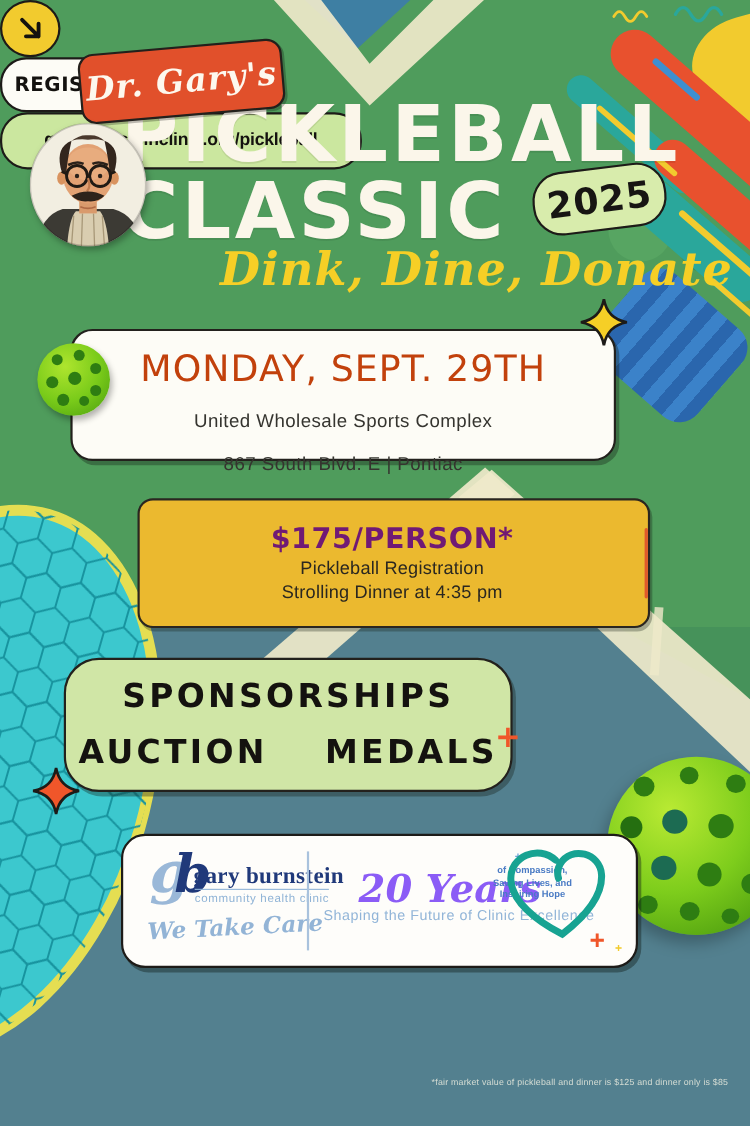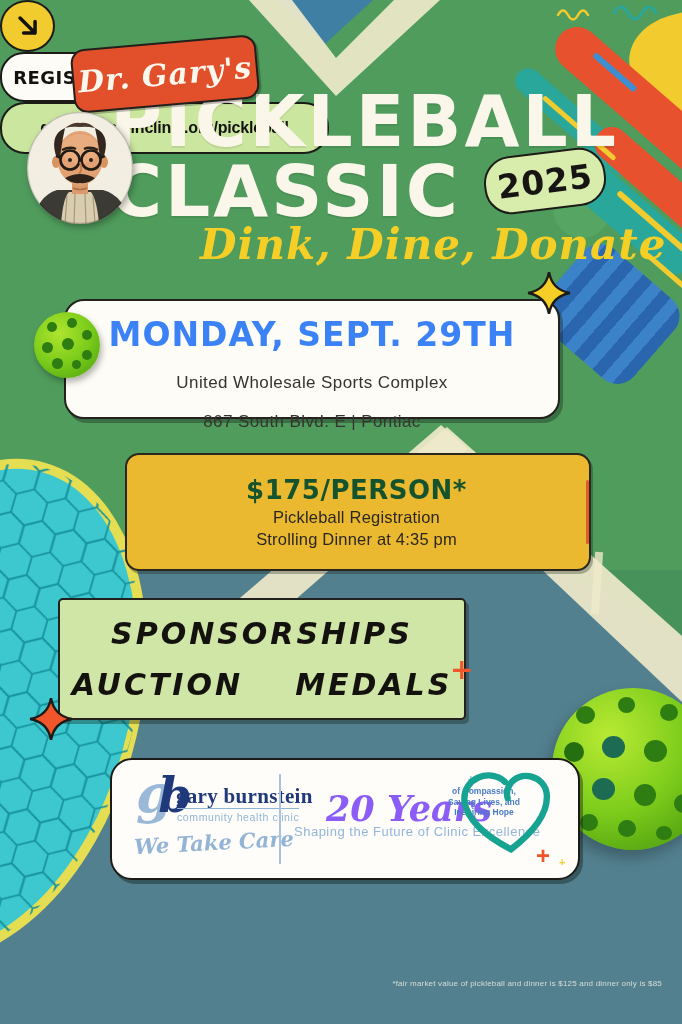--- a/index.html
+++ b/index.html
@@ -47,39 +47,39 @@
   }
 
   
   .card{position:absolute;border-radius:18px;z-index:10;}
   .info-card{
     left:64px;top:299px;width:492px;height:116px;background:#FDFCF6;
     border:2px solid #23211d;border-radius:20px;
     box-shadow:3px 4px 0 rgba(20,30,20,.35);
     text-align:center;
   }
-  .info-date{margin-top:14px;font-family:"DejaVu Sans",sans-serif;font-weight:700;font-size:33px;letter-spacing:1px;color:#3b82f6;}
+  .info-date{margin-top:14px;font-family:"DejaVu Sans",sans-serif;font-weight:400;font-size:33px;letter-spacing:1px;color:#c2410c;}
   .info-sub{font-size:17px;color:#35342f;margin-top:19px;letter-spacing:.4px;}
 
   .price-card{
     left:125px;top:453px;width:462px;height:114px;background:#EBB92F;
     border:2px solid #2a2620;border-radius:14px;
     box-shadow:2px 3px 0 rgba(20,30,20,.3);
     display:flex;align-items:center;
   }
   .price-col{flex:1;text-align:center;}
   .price-divider{width:3px;height:64px;background:#E05A2B;border-radius:2px;}
-  .price-big{font-family:"DejaVu Sans",sans-serif;font-weight:900;font-size:26px;color:#14532d;letter-spacing:.5px;}
+  .price-big{font-family:"DejaVu Sans",sans-serif;font-weight:900;font-size:26px;color:#701a75;letter-spacing:.5px;}
   .price-sub{font-size:16.5px;color:#2a2720;margin-top:3px;letter-spacing:.2px;}
 
   .feature-card{
     left:58px;top:598px;width:404px;height:118px;background:#D0E6A6;
-    border:2px solid #23211d;border-radius:5px;
+    border:2px solid #23211d;border-radius:32px;
     box-shadow:3px 4px 0 rgba(20,30,20,.35);
-    display:flex;flex-direction:column;align-items:center;justify-content:center;gap:16px;font-style:italic;
+    display:flex;flex-direction:column;align-items:center;justify-content:center;gap:16px;
   }
   .feature-l1{font-family:"DejaVu Sans",sans-serif;font-weight:900;font-size:30px;letter-spacing:3px;color:#14120f;}
   .feature-l2{font-family:"DejaVu Sans",sans-serif;font-weight:900;font-size:30px;letter-spacing:3px;color:#14120f;display:flex;gap:52px;}
   .plus-orange{color:#F0562A;font-weight:900;}
   .medals-plus{position:relative;}
   .medals-plus .plus-orange{position:absolute;right:-24px;top:-14px;font-size:28px;}
 
   .logo-card{
     left:110px;top:758px;width:466px;height:118px;background:#FEFDFA;
     border:2.5px solid #1d1b18;border-radius:22px;

